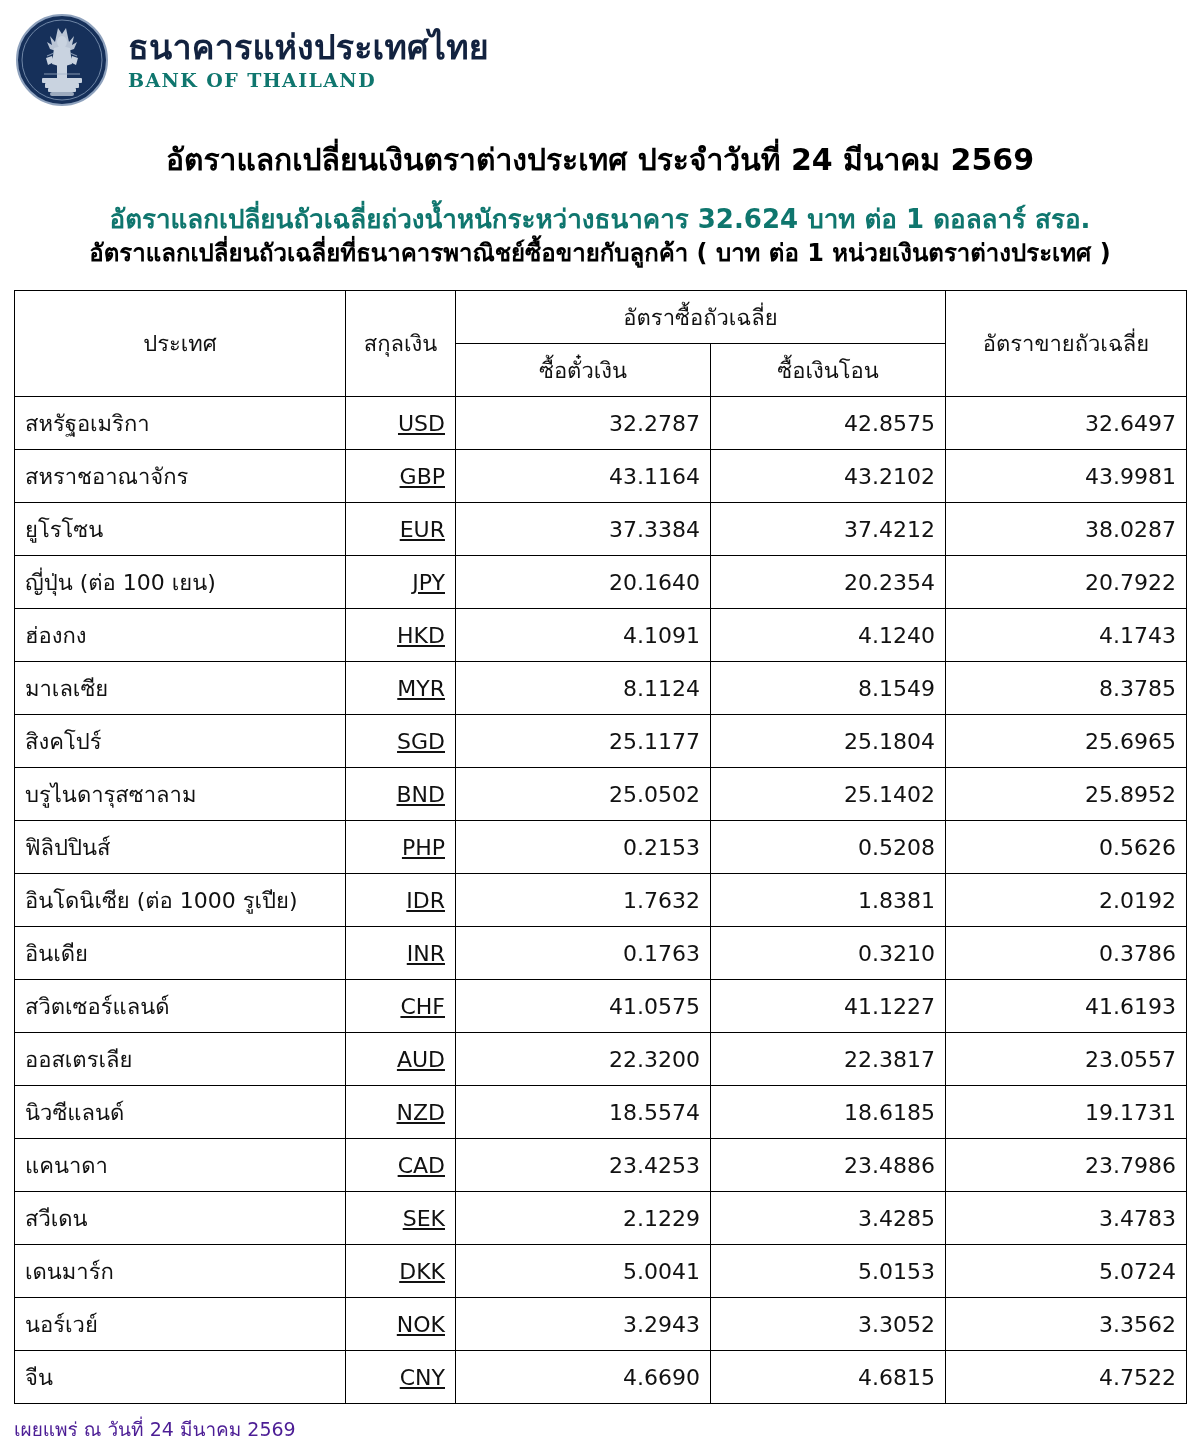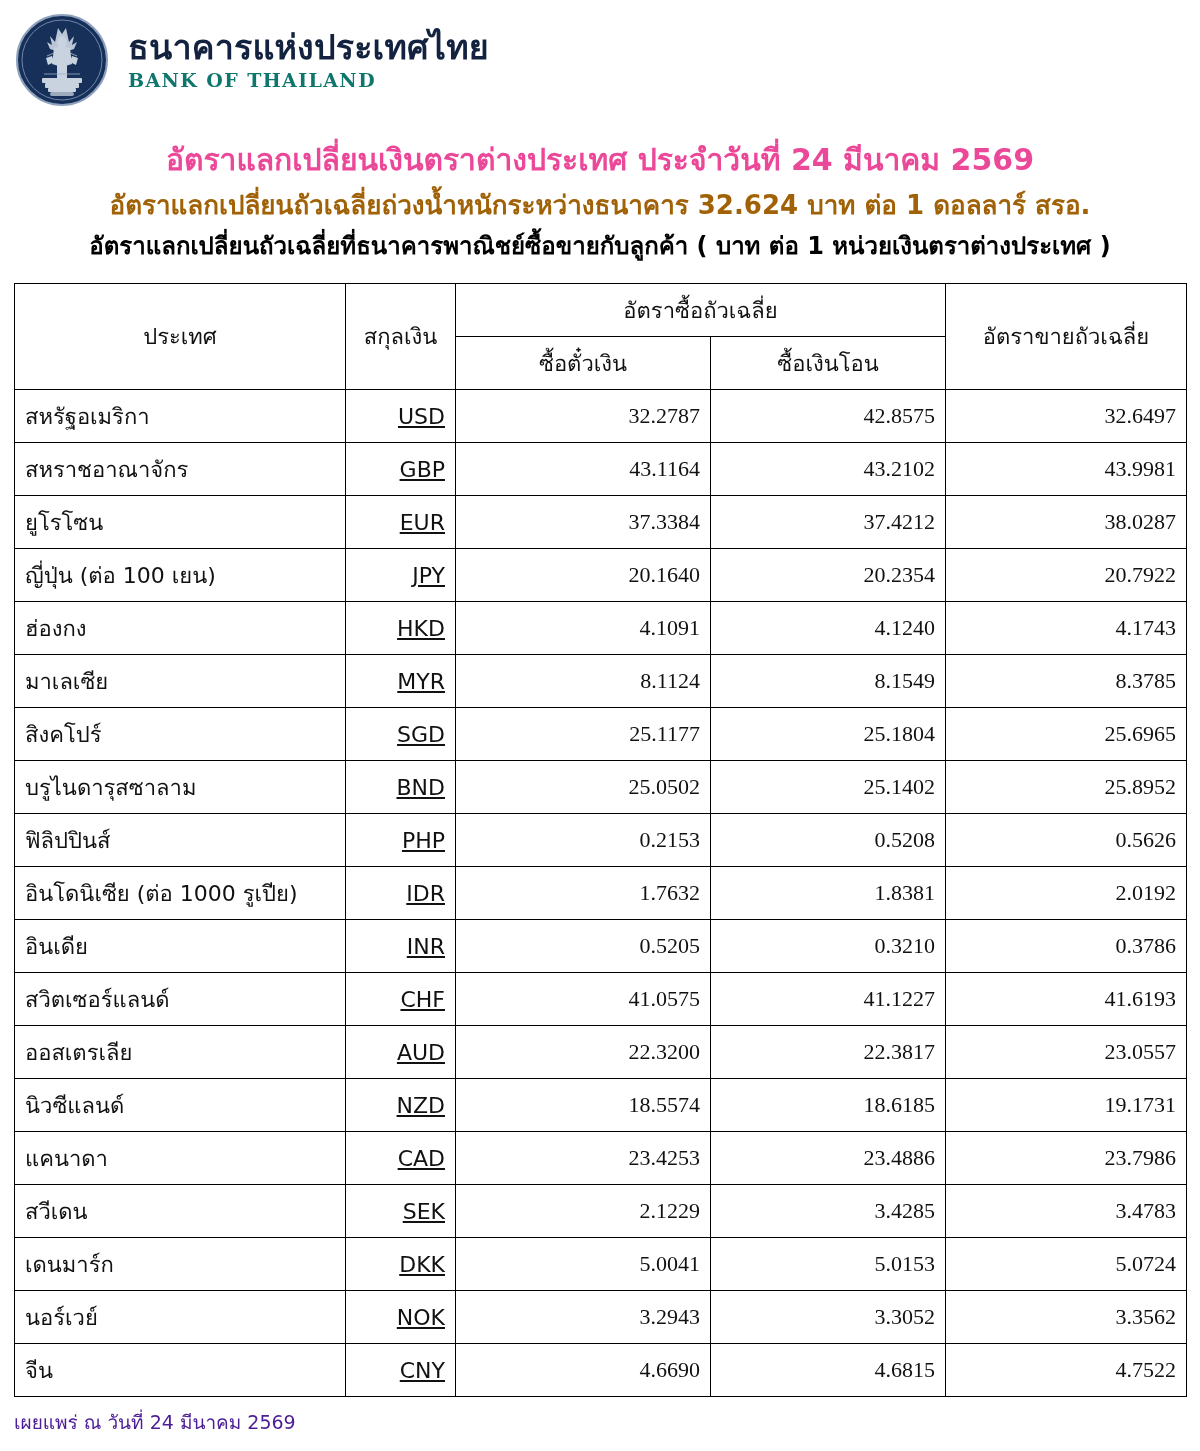--- a/index.html
+++ b/index.html
@@ -55,38 +55,37 @@
 
   
   .titles {
     text-align: center;
     padding: 28px 0 10px 0;
   }
 
   .title-line-1 {
     font-size: 30px;
     font-weight: 700;
-    color: #ec4899;
+    color: #000000;
     line-height: 1.35;
   }
 
   .title-line-2 {
     font-size: 26px;
     font-weight: 700;
-    color: #a16207;
+    color: #0f766e;
     line-height: 1.4;
-    margin-top: 6px;
+    margin-top: 20px;
   }
 
   .title-line-3 {
     font-size: 24px;
     font-weight: 700;
     color: #000;
     line-height: 1.4;
-    margin-top: 7px;
   }
 
   
   .table-wrap {
     padding: 10px 14px 0 14px;
   }
 
   table.fx {
     width: 1172px;
     border-collapse: collapse;
@@ -111,21 +110,21 @@
   }
 
   .c-country  { width: 331px; }
   .c-code     { width: 110px; }
   .c-buy-note { width: 255px; }
   .c-buy-tt   { width: 235px; }
   .c-sell     { width: 241px; }
 
   td.country { text-align: left;   padding-left: 12px; margin-left: 21px; }
   td.code    { text-align: right; text-decoration: underline; }
-  td.num     { text-align: right;  padding-right: 14px; font-family: Liberation Serif, serif; }
+  td.num     { text-align: right;  padding-right: 14px; }
 
   th.span-buy { height: 50px; }
   th.sub      { height: 52px; }
 
   
   .doc-footer {
     padding: 10px 0 0 14px;
     font-size: 19px;
     font-weight: 400;
     color: #4c1d95;
@@ -259,21 +258,21 @@
         <tr>
           <td class="country">อินโดนิเซีย (ต่อ 1000 รูเปีย)</td>
           <td class="code">IDR</td>
           <td class="num">1.7632</td>
           <td class="num">1.8381</td>
           <td class="num">2.0192</td>
         </tr>
         <tr>
           <td class="country">อินเดีย</td>
           <td class="code">INR</td>
-          <td class="num">0.5205</td>
+          <td class="num">0.1763</td>
           <td class="num">0.3210</td>
           <td class="num">0.3786</td>
         </tr>
         <tr>
           <td class="country">สวิตเซอร์แลนด์</td>
           <td class="code">CHF</td>
           <td class="num">41.0575</td>
           <td class="num">41.1227</td>
           <td class="num">41.6193</td>
         </tr>

